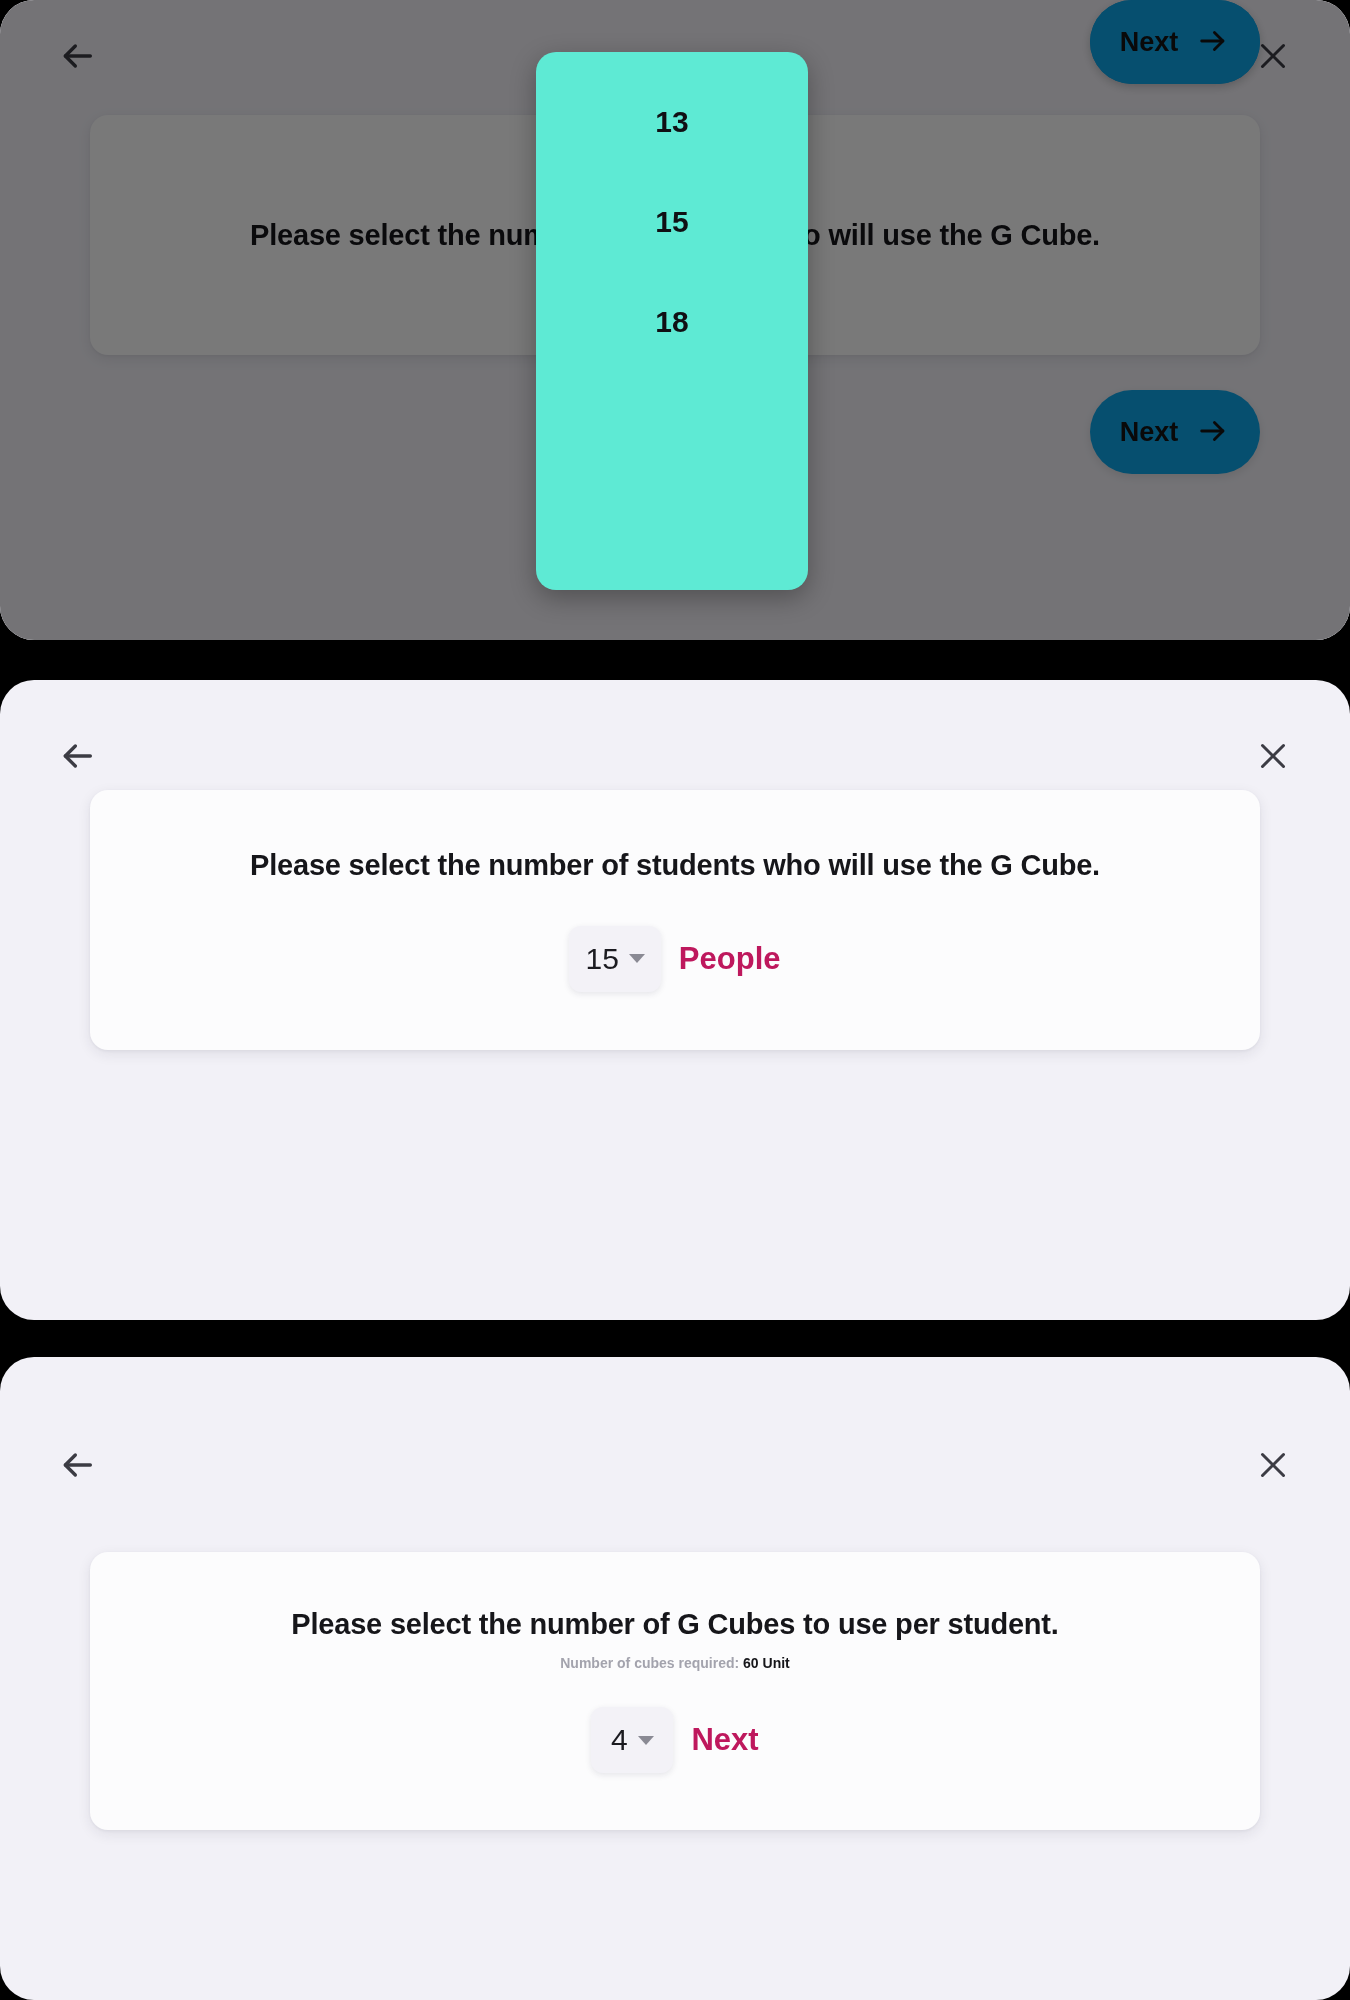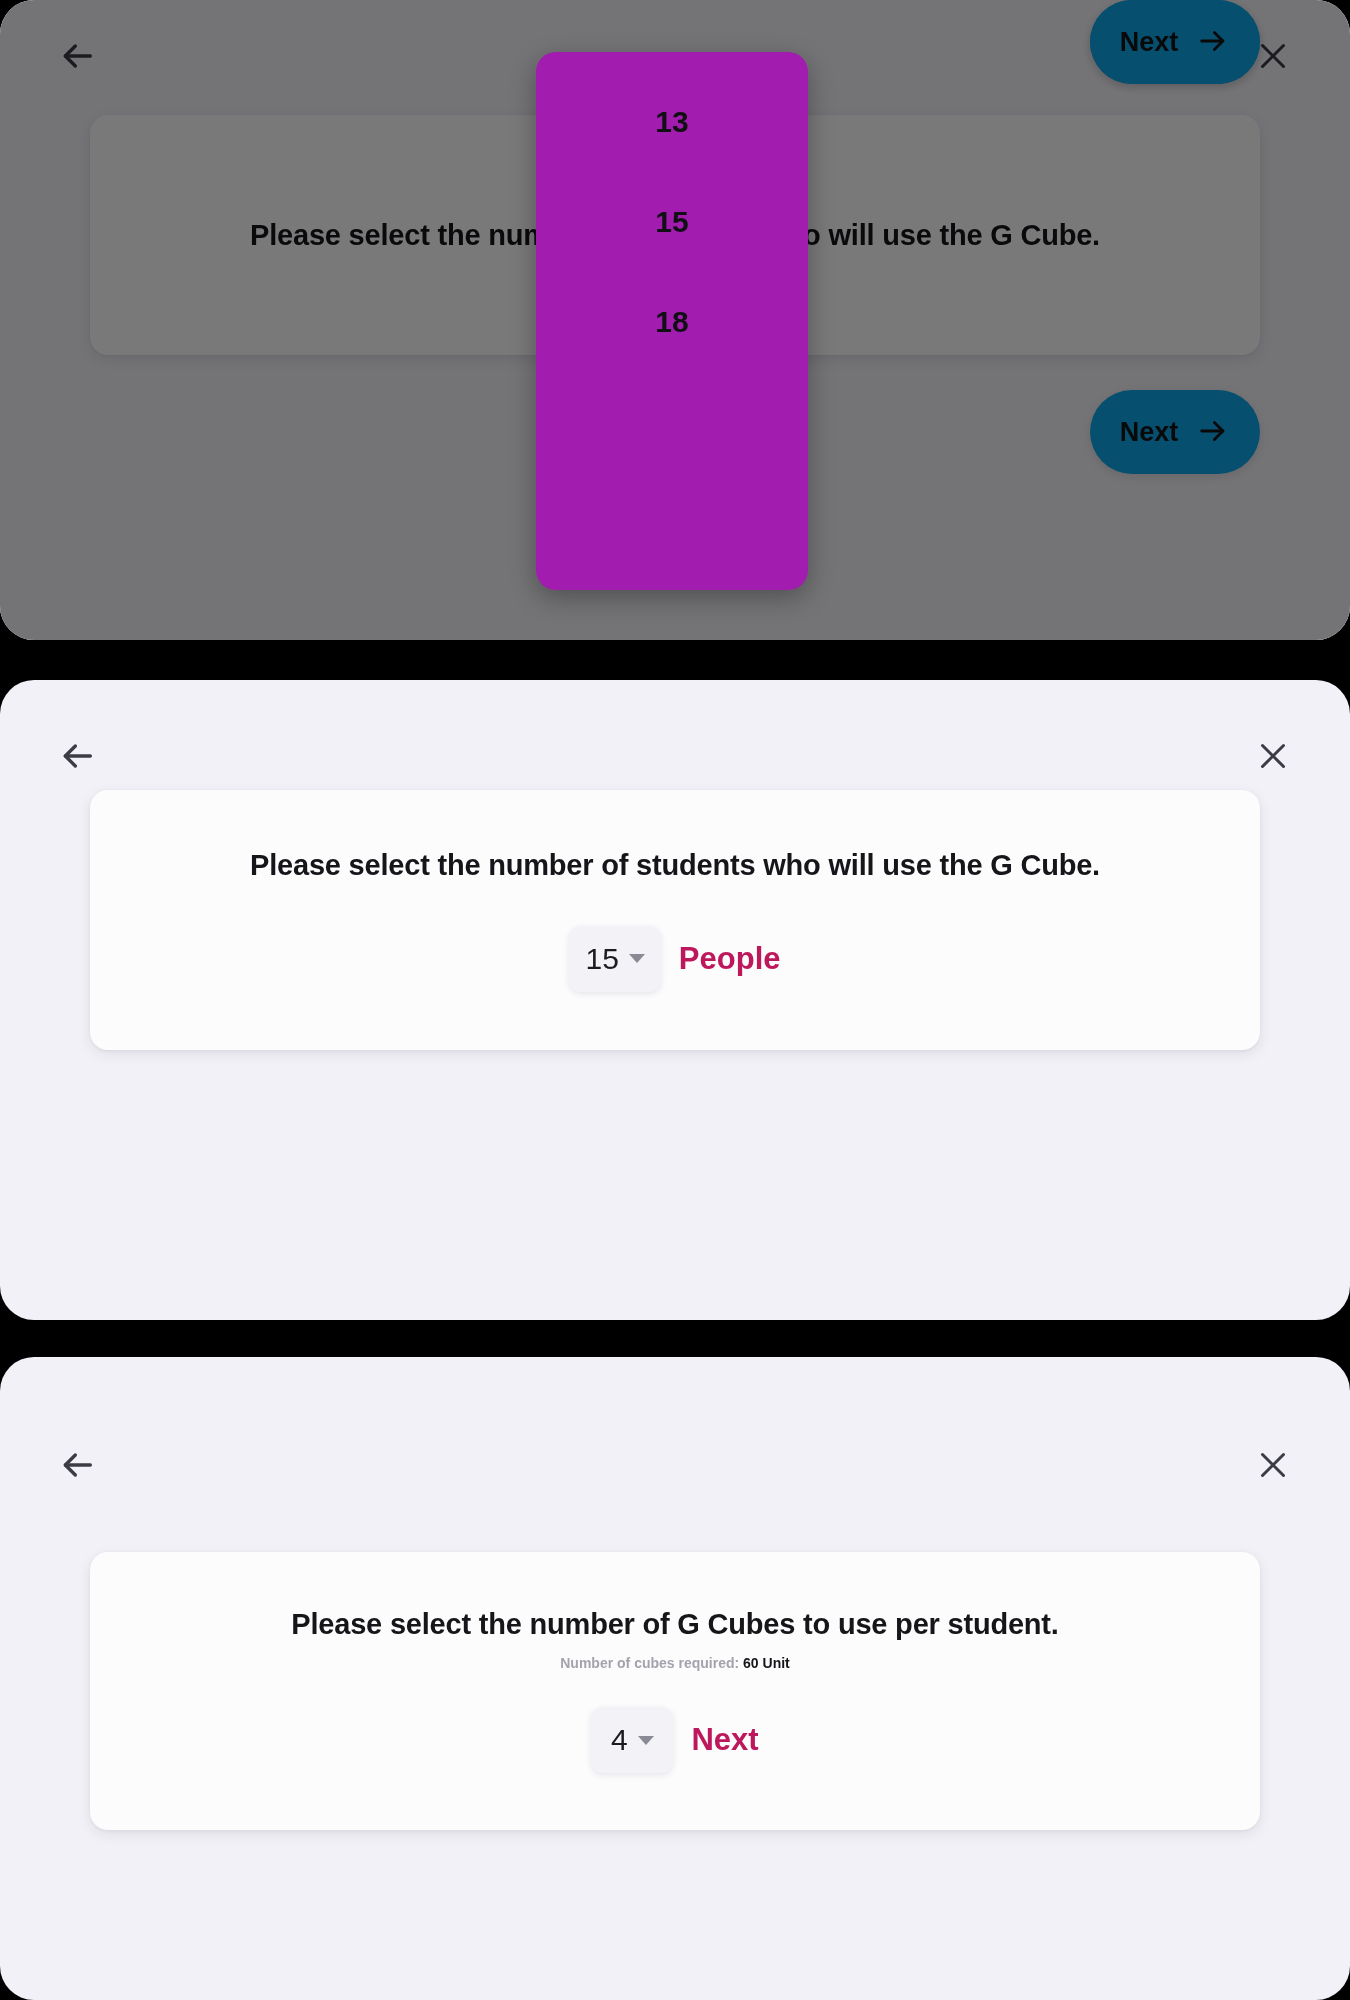--- a/index.html
+++ b/index.html
@@ -172,21 +172,21 @@
   #panel1 .card     { top: 115px; height: 240px; justify-content: center; }
   #panel1 .next-btn { top: 390px; }
 
   
   .dropdown {
     position: absolute;
     left: 536px;
     top: 52px;
     width: 272px;
     height: 538px;
-    background: #a21caf;
+    background: #5eead4;
     border-radius: 20px;
     box-shadow: 0 8px 26px rgba(0,0,0,0.30);
     z-index: 10;
     overflow: hidden;
   }
   .dropdown-list {
     position: absolute;
     left: 0; right: 0;
     top: 20px;
   }

